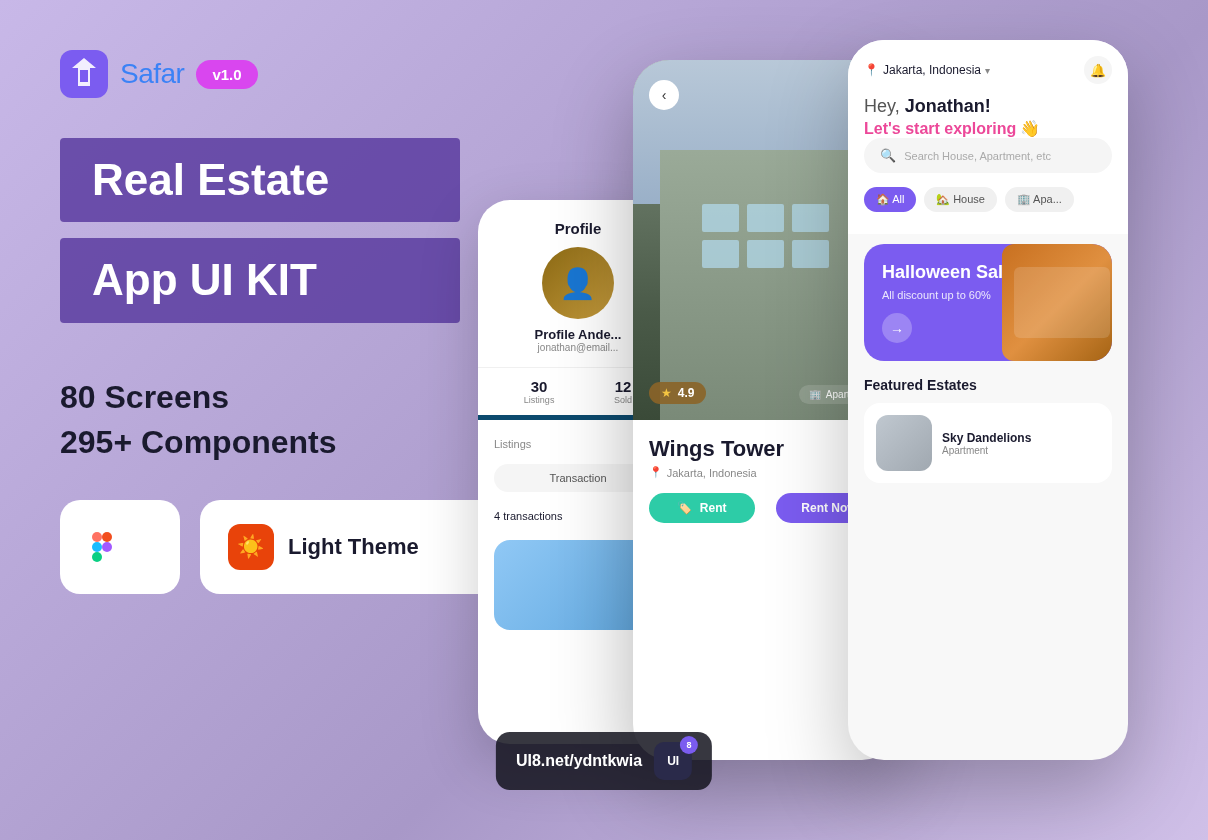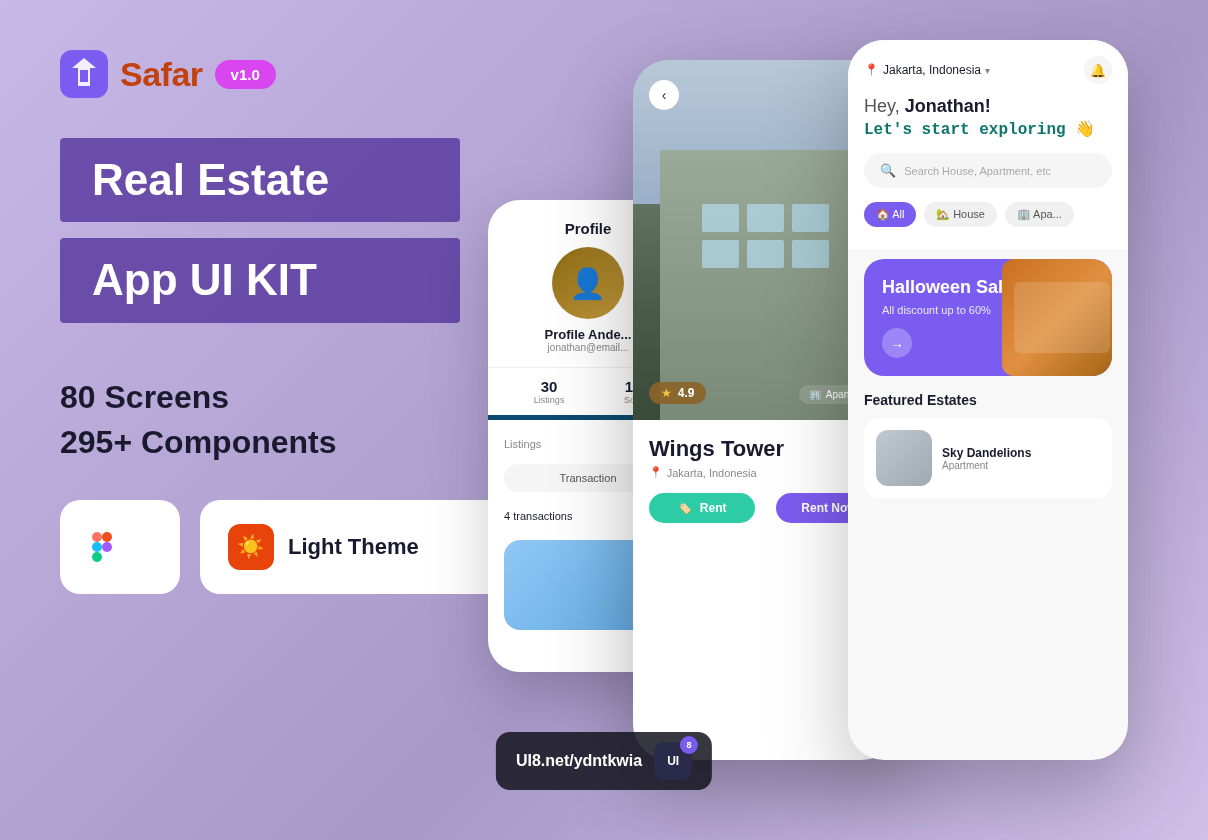--- a/index.html
+++ b/index.html
@@ -26,23 +26,23 @@
       gap: 12px;
       margin-bottom: 40px;
     }
 
     .logo-icon {
       width: 48px;
       height: 48px;
     }
 
     .logo-text {
-      font-size: 34px;
-      font-weight: 700;
-      color: #c2410c;
+      font-size: 28px;
+      font-weight: 400;
+      color: #3b82f6;
       letter-spacing: -0.5px;
     }
 
     .version-badge {
       background: #d946ef;
       color: white;
       font-weight: 700;
       font-size: 15px;
       padding: 6px 16px;
       border-radius: 20px;
@@ -129,24 +129,24 @@
       position: absolute;
       right: 0;
       top: 0;
       width: 760px;
       height: 840px;
     }
 
     
     .phone1 {
       position: absolute;
-      left: 40px;
+      left: 30px;
       top: 200px;
       width: 200px;
-      height: 472px;
+      height: 544px;
       background: white;
       border-radius: 32px;
       overflow: hidden;
       box-shadow: 0 20px 60px rgba(0,0,0,0.2);
       z-index: 2;
     }
 
     .phone1-header {
       text-align: center;
       padding: 20px 16px 10px;
@@ -439,24 +439,22 @@
       margin-bottom: 2px;
     }
 
     .phone3-greeting strong {
       color: #1a1a2e;
       font-weight: 800;
     }
 
     .phone3-subgreeting {
       font-size: 16px;
-      color: #0f766e;
+      color: #ec4899;
       font-weight: 600;
-      margin-bottom: 14px;
-      font-family: Liberation Mono, monospace;
     }
 
     .phone3-search {
       background: #f5f5f5;
       border-radius: 20px;
       padding: 10px 16px;
       display: flex;
       align-items: center;
       gap: 8px;
       margin-bottom: 14px;

